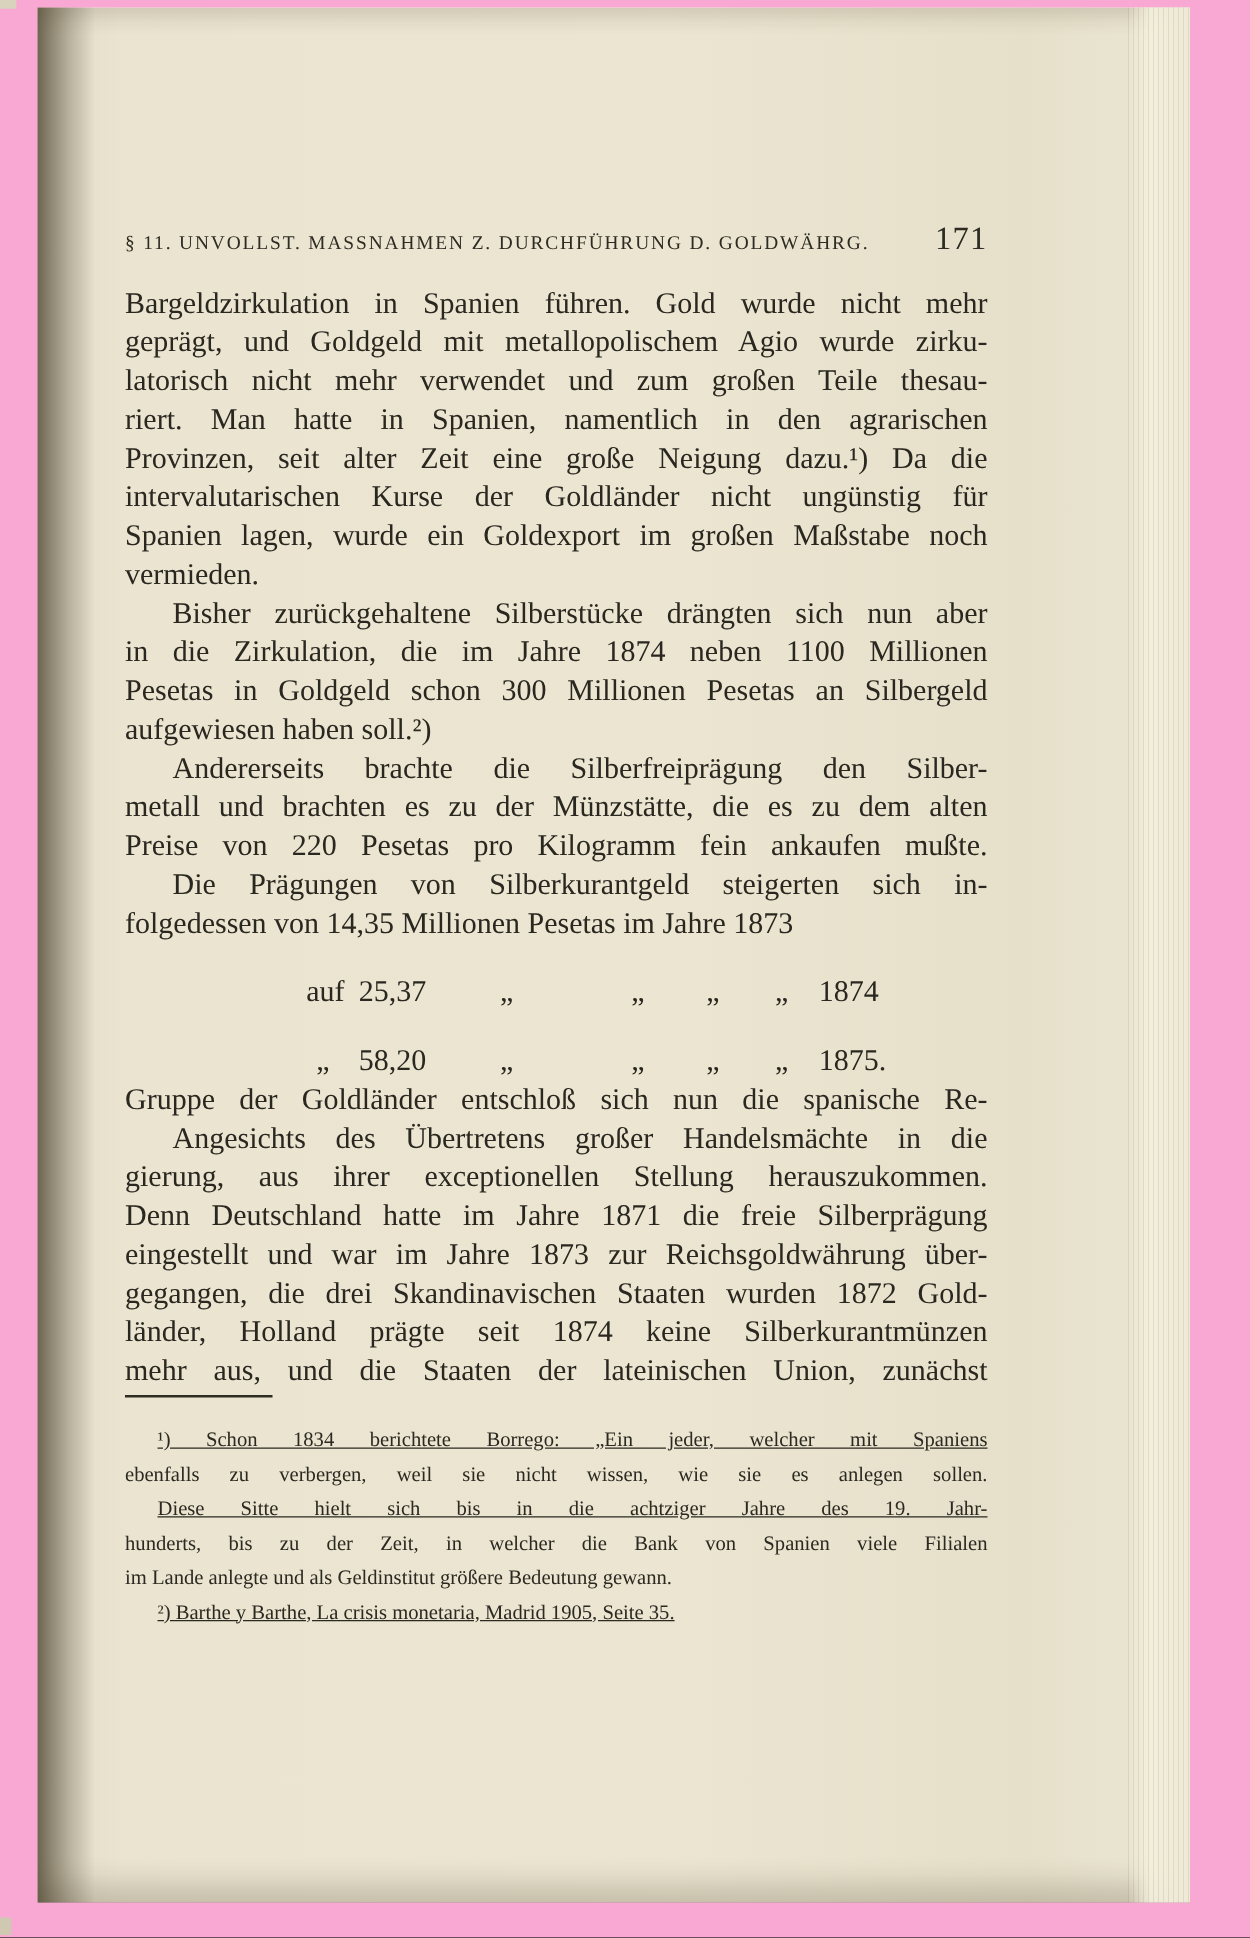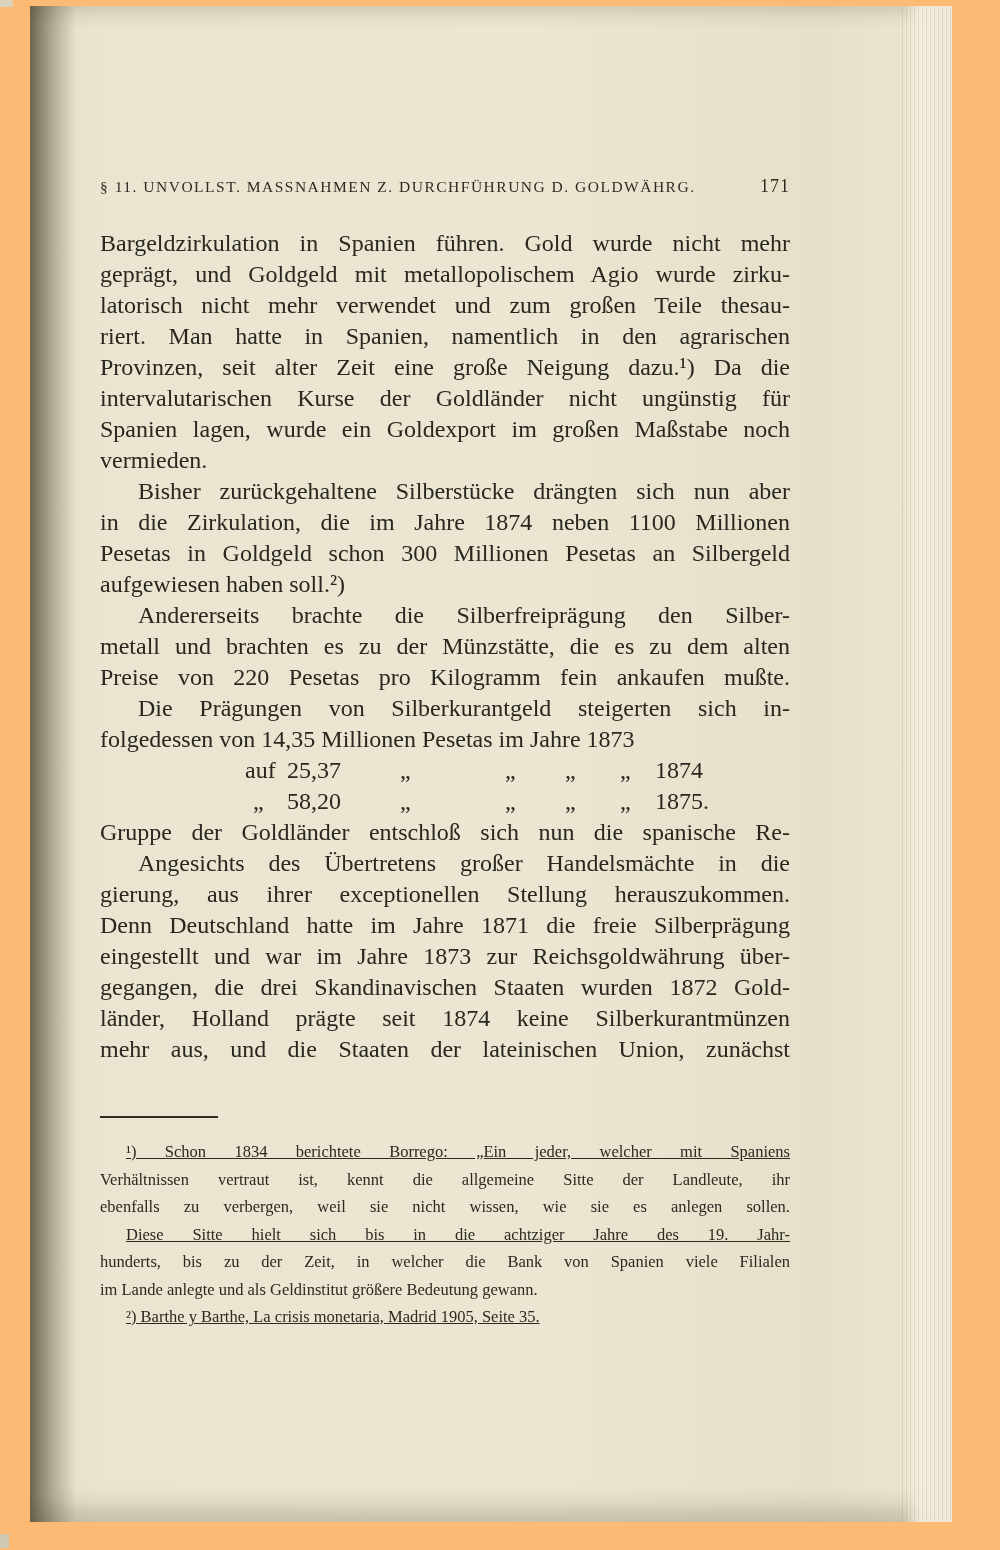--- a/index.html
+++ b/index.html
@@ -1,21 +1,21 @@
 <!DOCTYPE html>
 <html><head>
 <meta charset="utf-8">
 <style>
   * { margin:0; padding:0; box-sizing:border-box; }
   html,body { background:#060504; }
   body { font-family:"Liberation Serif", serif; }
 
   .stage {
     position:relative; width:1000px; height:1550px;
-    background:#fdba74; overflow:hidden;
+    background:#f9a8d4; overflow:hidden;
   }
 
   .paper {
     position:absolute; left:30px; top:6px; width:922px; height:1516px;
     background:linear-gradient(90deg,#d3ccb1 0px,#e4deca 26px,#eae4d0 70px,#ebe5d1 55%,#e6e0cb 86%,#ece7d4 100%);
     box-shadow:inset 0 -14px 22px rgba(62,52,26,.22), inset 0 10px 14px rgba(62,52,26,.12);
   }
   .gutter-shadow {
     position:absolute; left:0; top:0; width:46px; height:100%;
     background:linear-gradient(90deg, rgba(32,24,8,.5), rgba(32,24,8,0));
@@ -28,31 +28,31 @@
   }
   .corner-tl { position:absolute; left:0; top:0; width:13px; height:7px; background:#d9d3bd; }
   .corner-bl { position:absolute; left:0; top:1534px; width:9px; height:14px; background:#cfc9b2; }
 
   .page-header {
     position:absolute; left:100px; top:176px; width:690px;
     display:flex; justify-content:space-between; align-items:baseline;
     color:#2d2b22;
   }
   .running-title { font-size:15.5px; letter-spacing:1.5px; white-space:nowrap; }
-  .page-number { font-size:18px; letter-spacing:1px; }
+  .page-number { font-size:26px; letter-spacing:1px; }
 
   .body-text {
     position:absolute; left:100px; top:228px; width:690px;
     font-size:24px; line-height:31px; color:#29271f;
   }
   .jl { text-align:justify; text-align-last:justify; }
   .ll { text-align:left; }
   .ind { text-indent:38px; }
 
-  .ditto-row { position:relative; height:31px; }
+  .ditto-row { position:relative; height:31px;margin-top:24px; }
   .ditto-row span { position:absolute; top:0; white-space:nowrap; }
 
   .fn-rule {
     position:absolute; left:100px; top:1116px; width:118px; height:2px;
     background:#2e2c23;
   }
   .footnotes {
     position:absolute; left:100px; top:1138px; width:690px;
     font-size:16.5px; line-height:27.5px; color:#2b2921;
   }
@@ -122,21 +122,20 @@
     <div class="jl">eingestellt und war im Jahre 1873 zur Reichsgoldwährung über-</div>
     <div class="jl">gegangen, die drei Skandinavischen Staaten wurden 1872 Gold-</div>
     <div class="jl">länder, Holland prägte seit 1874 keine Silberkurantmünzen</div>
     <div class="jl">mehr aus, und die Staaten der lateinischen Union, zunächst</div>
   </div>
 
   <div class="fn-rule"></div>
 
   <div class="footnotes">
     <div class="jl fn-ind">¹) Schon 1834 berichtete Borrego: „Ein jeder, welcher mit Spaniens</div>
-    <div class="jl">Verhältnissen vertraut ist, kennt die allgemeine Sitte der Landleute, ihr</div>
     <div class="jl">ebenfalls zu verbergen, weil sie nicht wissen, wie sie es anlegen sollen.</div>
     <div class="jl fn-ind">Diese Sitte hielt sich bis in die achtziger Jahre des 19. Jahr-</div>
     <div class="jl">hunderts, bis zu der Zeit, in welcher die Bank von Spanien viele Filialen</div>
     <div class="ll">im Lande anlegte und als Geldinstitut größere Bedeutung gewann.</div>
     <div class="ll fn-ind">²) Barthe y Barthe, La crisis monetaria, Madrid 1905, Seite 35.</div>
   </div>
 
 </div>
 
 </body></html>

